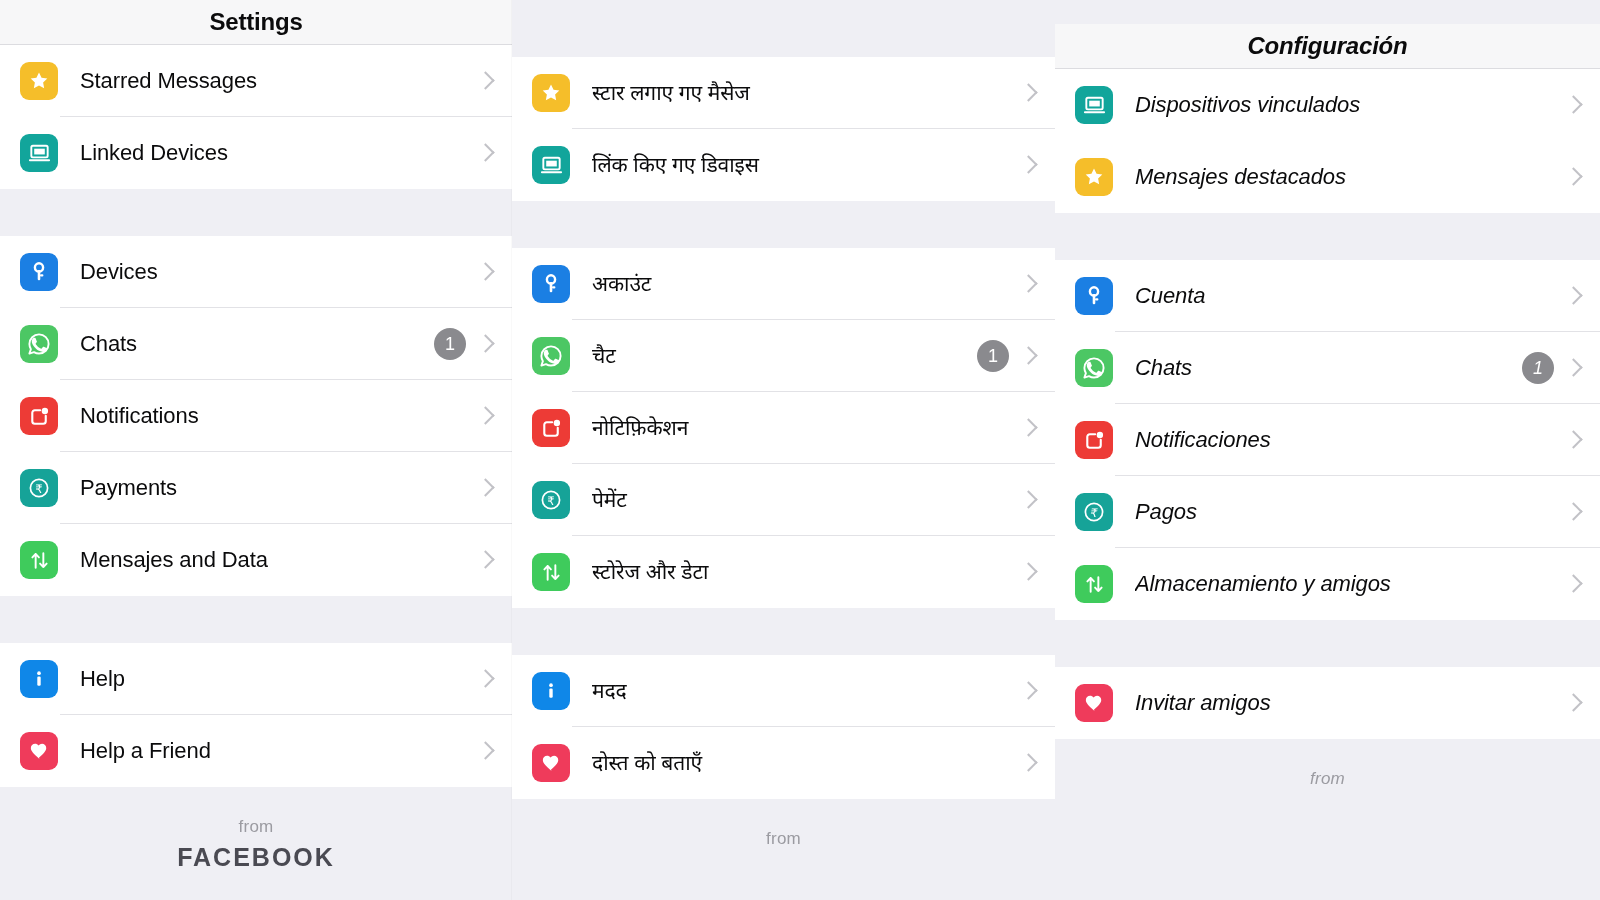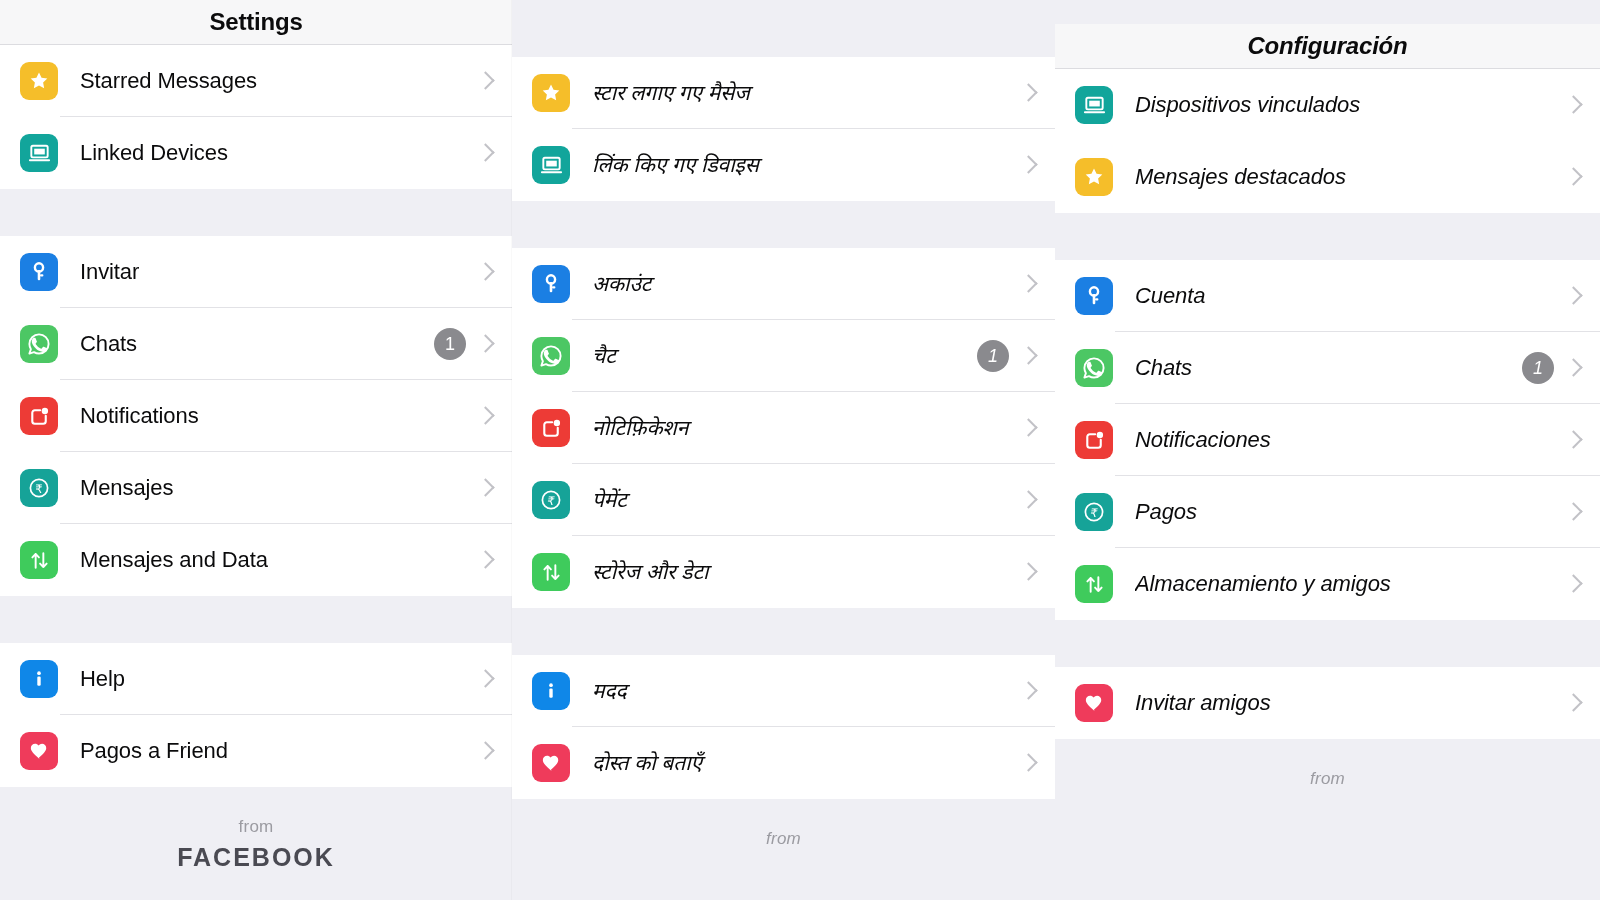--- a/index.html
+++ b/index.html
@@ -13,21 +13,21 @@
   .stage { position:relative; width:1600px; height:900px; background:#0f766e; }
 
   .panel {
     position:absolute;
     top:0;
     height:900px;
     background:#EFEFF4;
     overflow:hidden;
   }
   .panel-en { left:0;    width:512px; }
-  .panel-hi { left:512px; width:543px; box-shadow:0 0 0 1px rgba(0,0,0,0.025);font-style:italic; }
+  .panel-hi { left:512px; width:543px; box-shadow:0 0 0 1px rgba(0,0,0,0.025); }
   .panel-es { left:1055px; width:545px; }
 
   .panel-inner { position:relative; width:100%; }
   .off-en { padding-top:0px; }
   .off-hi { padding-top:12px; }
   .off-es { padding-top:24px;font-style:italic; }
 
   
   .navbar {
     height:45px;
@@ -168,21 +168,21 @@
           <div class="gap"></div>
           <div class="group">
             <div class="row">
               <div class="icon" style="background: rgb(27, 127, 227);">
                 <svg width="24" height="24" viewBox="0 0 24 24">
                   <circle cx="12" cy="7.4" r="4.1" fill="none" stroke="#fff" stroke-width="2.4"></circle>
                   <rect x="10.7" y="10" width="2.6" height="10.2" rx="1.2" fill="#fff"></rect>
                   <rect x="13" y="14.2" width="3.4" height="2.2" rx="1" fill="#fff"></rect>
                 </svg>
               </div>
-              <div class="label">Invitar</div>
+              <div class="label">Devices</div>
               <div class="chev"></div>
               <div class="sep"></div>
             </div>
             <div class="row">
               <div class="icon" style="background: rgb(76, 199, 100);">
                 <svg width="26" height="26" viewBox="0 0 26 26">
                   <path d="M13 3.4c-5.3 0-9.6 4.3-9.6 9.6 0 1.9.55 3.66 1.5 5.15L3.4 22.6l4.6-1.45a9.55 9.55 0 0 0 5 1.4c5.3 0 9.6-4.3 9.6-9.6S18.3 3.4 13 3.4z" fill="none" stroke="#fff" stroke-width="1.9" stroke-linejoin="round"></path>
                   <path d="M10.1 8.7c-.3-.65-.6-.6-.85-.6-.22 0-.47-.03-.72-.03s-.65.1-1 .47c-.34.37-1.3 1.27-1.3 3.1s1.33 3.6 1.52 3.85c.18.25 2.57 4.1 6.35 5.58 3.14 1.24 3.78 1 4.46.93.68-.06 2.2-.9 2.5-1.77.32-.87.32-1.62.22-1.77-.1-.16-.35-.25-.72-.44-.37-.18-2.2-1.08-2.54-1.2-.34-.13-.6-.19-.84.18-.25.37-.96 1.2-1.18 1.45-.22.25-.43.28-.8.1-.37-.19-1.57-.58-3-1.85-1.1-.99-1.85-2.2-2.07-2.57-.22-.37-.02-.57.16-.75.17-.17.37-.43.56-.65.18-.22.25-.37.37-.62.13-.25.06-.47-.03-.65-.1-.19-.82-2.03-1.12-2.77z" fill="#fff" transform="translate(-0.6,-1.4) scale(1.02)"></path>
                 </svg>
               </div>
@@ -202,21 +202,21 @@
               <div class="chev"></div>
               <div class="sep"></div>
             </div>
             <div class="row">
               <div class="icon" style="background: rgb(22, 163, 152);">
                 <svg width="26" height="26" viewBox="0 0 26 26">
                   <circle cx="13" cy="13" r="8.6" fill="none" stroke="#fff" stroke-width="1.7"></circle>
                   <text x="13" y="17.6" font-size="11.5" font-family="DejaVu Sans, sans-serif" fill="#fff" text-anchor="middle">₹</text>
                 </svg>
               </div>
-              <div class="label">Mensajes</div>
+              <div class="label">Payments</div>
               <div class="chev"></div>
               <div class="sep"></div>
             </div>
             <div class="row">
               <div class="icon" style="background: rgb(63, 203, 92);">
                 <svg width="25" height="25" viewBox="0 0 26 26">
                   <path d="M9 20.5V6.2M9 6.2L5.6 9.8M9 6.2l3.4 3.6" fill="none" stroke="#fff" stroke-width="2" stroke-linecap="round" stroke-linejoin="round"></path>
                   <path d="M17 5.5v14.3M17 19.8l3.4-3.6M17 19.8l-3.4-3.6" fill="none" stroke="#fff" stroke-width="2" stroke-linecap="round" stroke-linejoin="round"></path>
                 </svg>
               </div>
@@ -236,21 +236,21 @@
               <div class="label">Help</div>
               <div class="chev"></div>
               <div class="sep"></div>
             </div>
             <div class="row">
               <div class="icon" style="background: rgb(239, 59, 91);">
                 <svg width="25" height="25" viewBox="0 0 26 26">
                   <path fill="#fff" d="M13 20.8l-1.4-1.28C6.9 15.26 4 12.6 4 9.4 4 6.9 5.98 5 8.4 5c1.4 0 2.74.64 3.6 1.66A4.78 4.78 0 0 1 15.6 5C18.02 5 20 6.9 20 9.4c0 3.2-2.9 5.86-7.6 10.12z"></path>
                 </svg>
               </div>
-              <div class="label">Pagos a Friend</div>
+              <div class="label">Help a Friend</div>
               <div class="chev"></div>
             </div>
           </div>
           <div class="footer">
             <div class="from">from</div>
             <div class="brand">FACEBOOK</div>
           </div>
         </div>
       </div>
       <div class="panel panel-hi">

